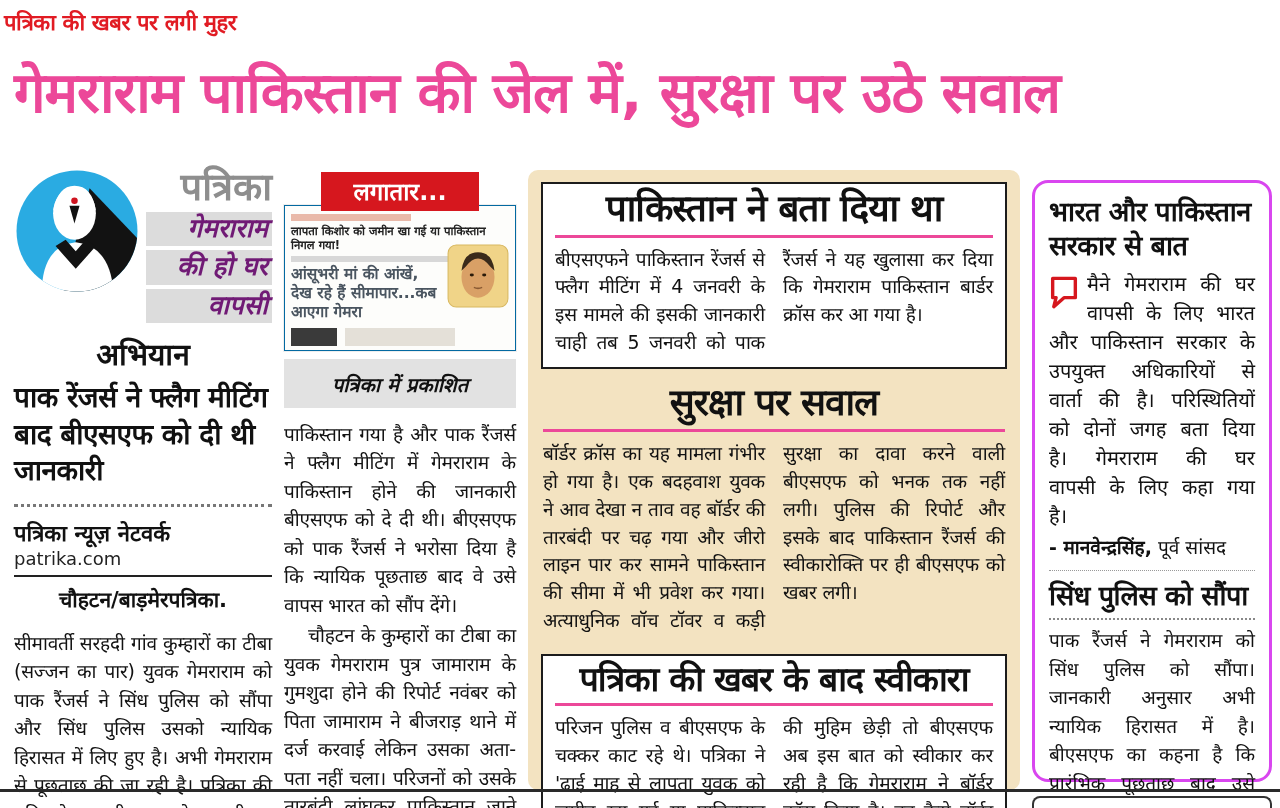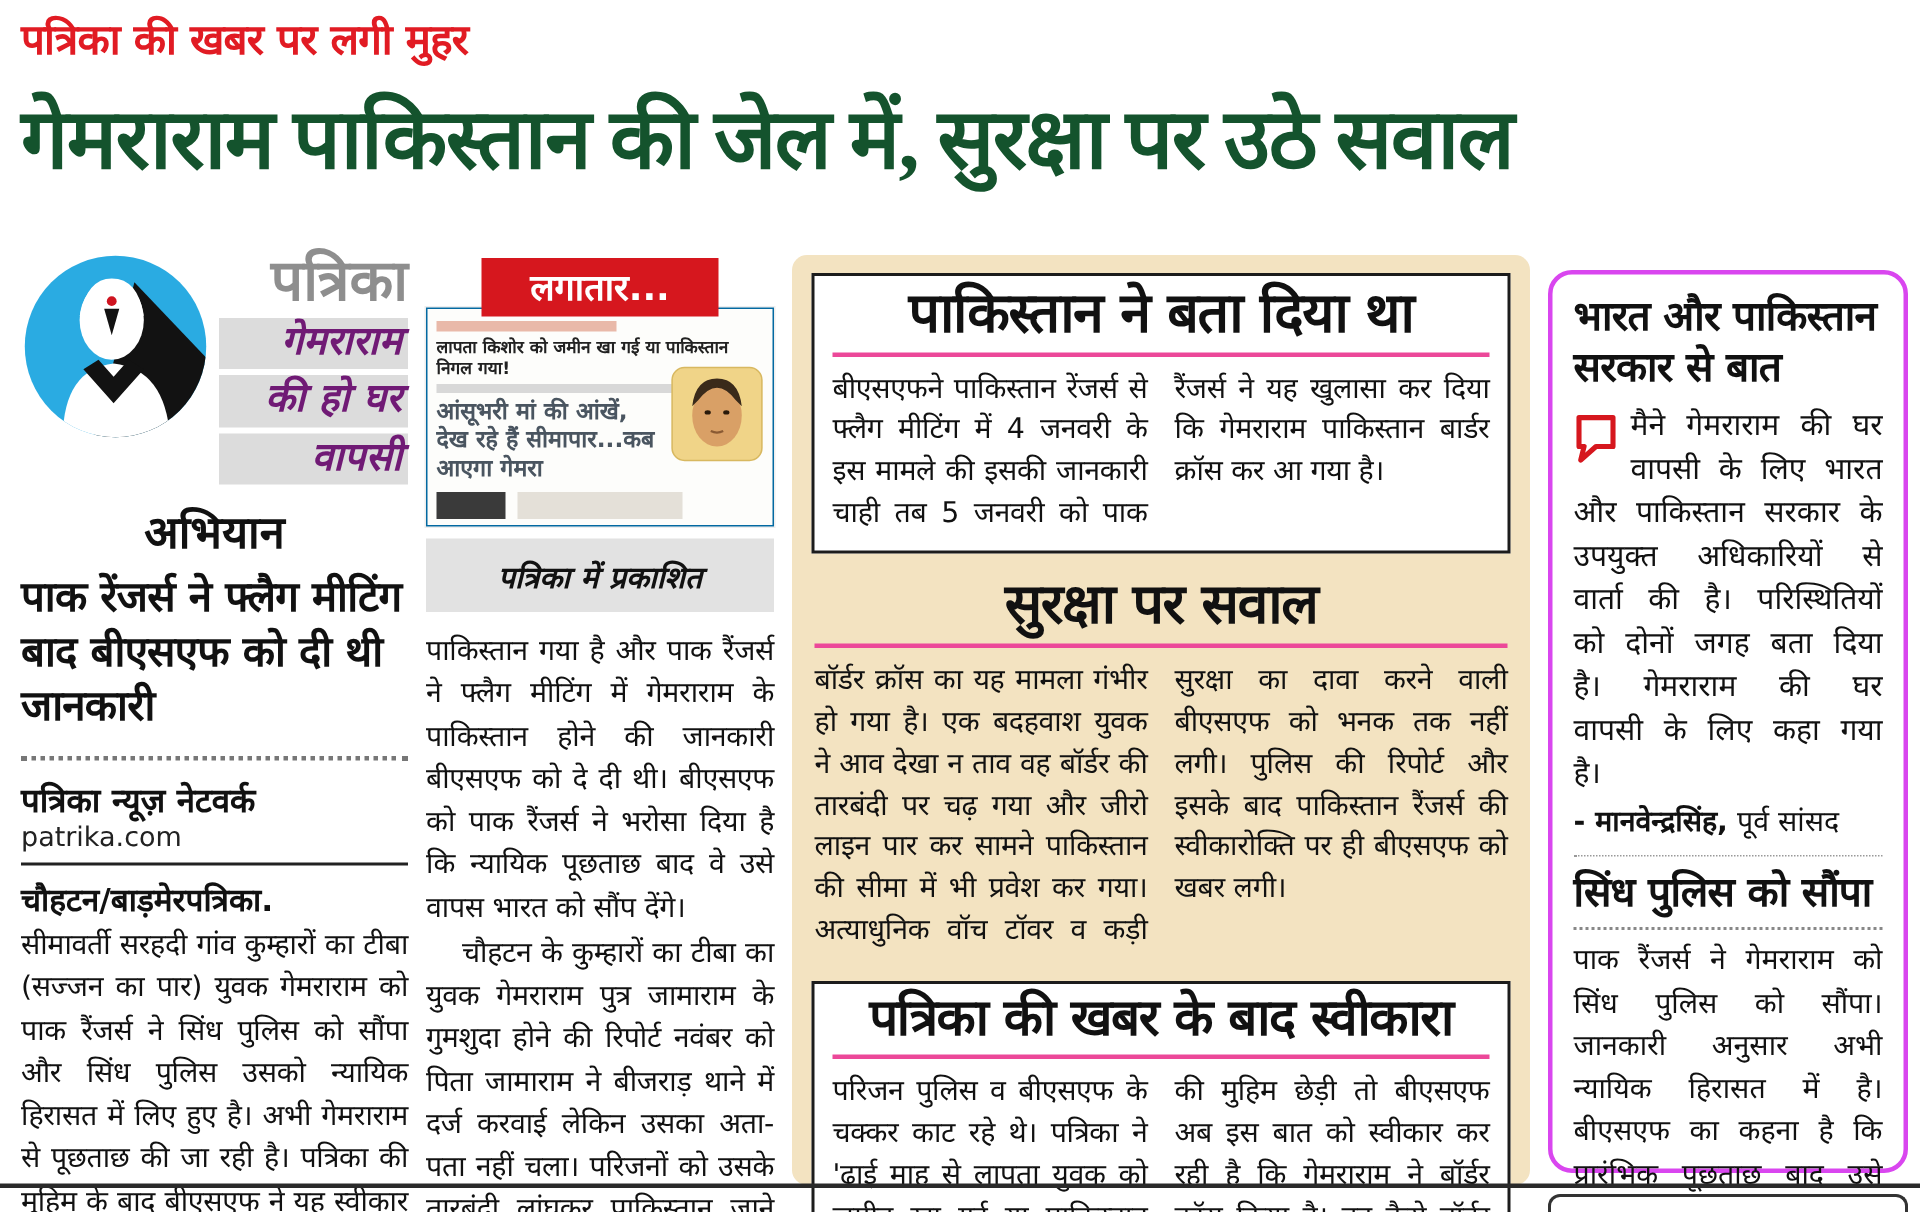--- a/index.html
+++ b/index.html
@@ -1,39 +1,39 @@
 <!DOCTYPE html>
 <html><head>
 <meta charset="utf-8">
 <style>
   * { margin:0; padding:0; box-sizing:border-box; }
   html,body { width:1280px; height:808px; background:#fff; overflow:hidden;
               font-family:"DejaVu Sans","Liberation Sans",sans-serif; color:#111; }
   .abs { position:absolute; }
 
   
-  .kicker { left:14px; top:6px; font-size:28px; font-weight:bold; color:#e11b23; letter-spacing:-0.5px; }
-  .headline { left:14px; top:52px; width:1256px; font-size:56px; font-weight:bold; color:#14532d;
-              letter-spacing:-1px; white-space:nowrap;font-family:Liberation Serif, serif; }
+  .kicker { left:4px; top:6px; font-size:22px; font-weight:bold; color:#e11b23; letter-spacing:-0.5px; }
+  .headline { left:14px; top:52px; width:1256px; font-size:56px; font-weight:bold; color:#ec4899;
+              letter-spacing:-1px; white-space:nowrap; }
 
   
   #col1 { left:14px; top:168px; width:258px; }
   .avatar-row { display:flex; align-items:flex-start; }
   .avatar { width:126px; height:126px; flex:0 0 auto; }
   .mast-stack { flex:1; padding-left:6px; text-align:right; }
   .masthead { font-size:38px; font-weight:bold; color:#8e8e8e; line-height:1.05; }
   .camp-line { display:block; background:#dcdcdc; color:#701a75; font-weight:bold; font-size:26px;
                line-height:1.25; margin-top:4px; padding:0 4px 2px 4px; text-align:right;font-style:italic; }
   .camp-label { text-align:center; font-size:30px; font-weight:bold; margin-top:10px; }
   .subhead { font-size:28px; font-weight:bold; line-height:1.3; margin-top:6px; letter-spacing:-0.5px; }
   .dotted-rule { border-top:3px dotted #777; margin:14px 0 10px 0; }
   .byline { font-size:22px; font-weight:bold; }
   .website { font-size:18px; color:#222; margin-top:1px; }
   .solid-rule { border-top:2px solid #222; margin:6px 0 8px 0; }
-  .dateline-row { display:flex; justify-content:flex-start; font-size:21px; font-weight:bold; margin-bottom:3px; }
+  .dateline-row { display:flex; justify-content:center; font-size:21px; font-weight:bold; margin-bottom:16px; }
   .bodytext { font-size:19px; line-height:1.5; text-align:justify; letter-spacing:-0.2px; }
 
   
   #col2 { left:284px; top:172px; width:232px; }
   .tag-box { width:158px; margin:0 auto; background:#d6171e; color:#fff; text-align:center;
              font-size:24px; font-weight:bold; padding:2px 0 4px 0; position:relative; z-index:2; }
   .clipping { border:1px solid #0369a1; background:#fdfdfb; margin-top:-6px; padding:8px 6px 4px 6px;
               position:relative; min-height:118px; box-shadow:0 0 0 1px #eee; }
   .clip-redline { height:7px; width:55%; background:#e9b9a9; margin-bottom:4px; }
   .clip-headline { font-size:11.5px; font-weight:bold; color:#222; line-height:1.2; }

